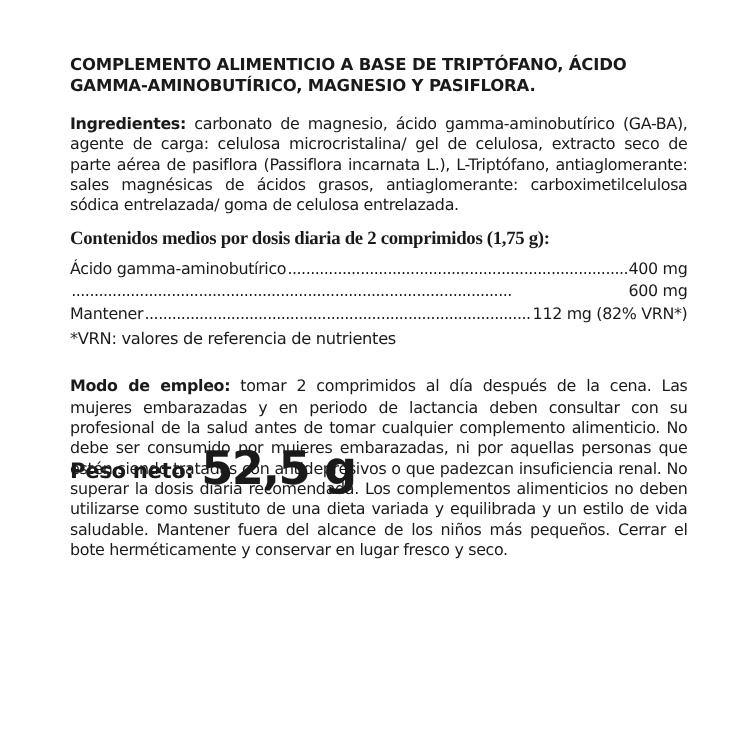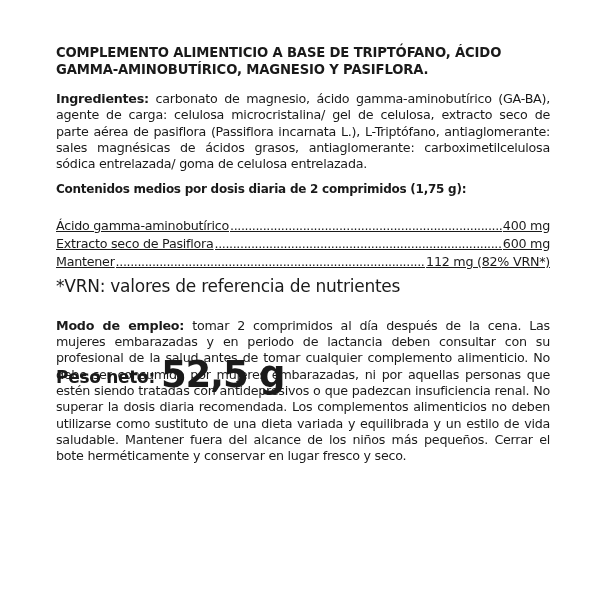--- a/index.html
+++ b/index.html
@@ -36,52 +36,52 @@
     text-justify: inter-word;
     letter-spacing: -0.25px;
     margin-bottom: 9px;
     hyphens: manual;
   }
   .para .b { font-weight: bold; }
   .para .it { }
 
   .sec-title {
     font-weight: bold;
-    font-size: 12px;
+    font-size: 15px;
     line-height: 1.285;
     letter-spacing: -0.25px;
-    margin-bottom: 20px;
+    margin-bottom: 5px;
+    font-family: Liberation Serif, serif;
   }
   .nutri-list {
     margin: 0 0 4px 0;
     padding: 0;
     list-style: none;
   }
   .nutri-row {
     display: flex;
     align-items: baseline;
     font-size: 12.7px;
     line-height: 1.41;
     letter-spacing: -0.25px;
     white-space: nowrap;
-    text-decoration: underline;
   }
   .nutri-name { flex: 0 0 auto; }
   .nutri-dots {
     flex: 1 1 auto;
     overflow: hidden;
     white-space: nowrap;
     margin: 0 1px;
     letter-spacing: -0.4px;
     font-size: 12.7px;
   }
   .nutri-val { flex: 0 0 auto; }
   .nutri-val.wide { }
   .footnote {
-    font-size: 17px;
+    font-size: 13px;
     line-height: 1.3;
     letter-spacing: -0.25px;
     margin-bottom: 21px;
   }
 
   .bottom {
     position: absolute;
     left: 56px;
     right: 50px;
     bottom: 44px;
@@ -120,21 +120,20 @@
 
   <div class="sec-title">Contenidos medios por dosis diaria de 2 comprimidos (1,75 g):</div>
 
   <ul class="nutri-list">
     <li class="nutri-row">
       <span class="nutri-name">Ácido gamma-aminobutírico</span>
       <span class="nutri-dots">.................................................................................................</span>
       <span class="nutri-val">400 mg</span>
     </li>
     <li class="nutri-row">
-      <span class="nutri-name">Extracto seco de Pasiflora</span>
       <span class="nutri-dots">.................................................................................................</span>
       <span class="nutri-val">600 mg</span>
     </li>
     <li class="nutri-row">
       <span class="nutri-name">Mantener</span>
       <span class="nutri-dots">.................................................................................................</span>
       <span class="nutri-val wide">112 mg (82% VRN*)</span>
     </li>
   </ul>
 

